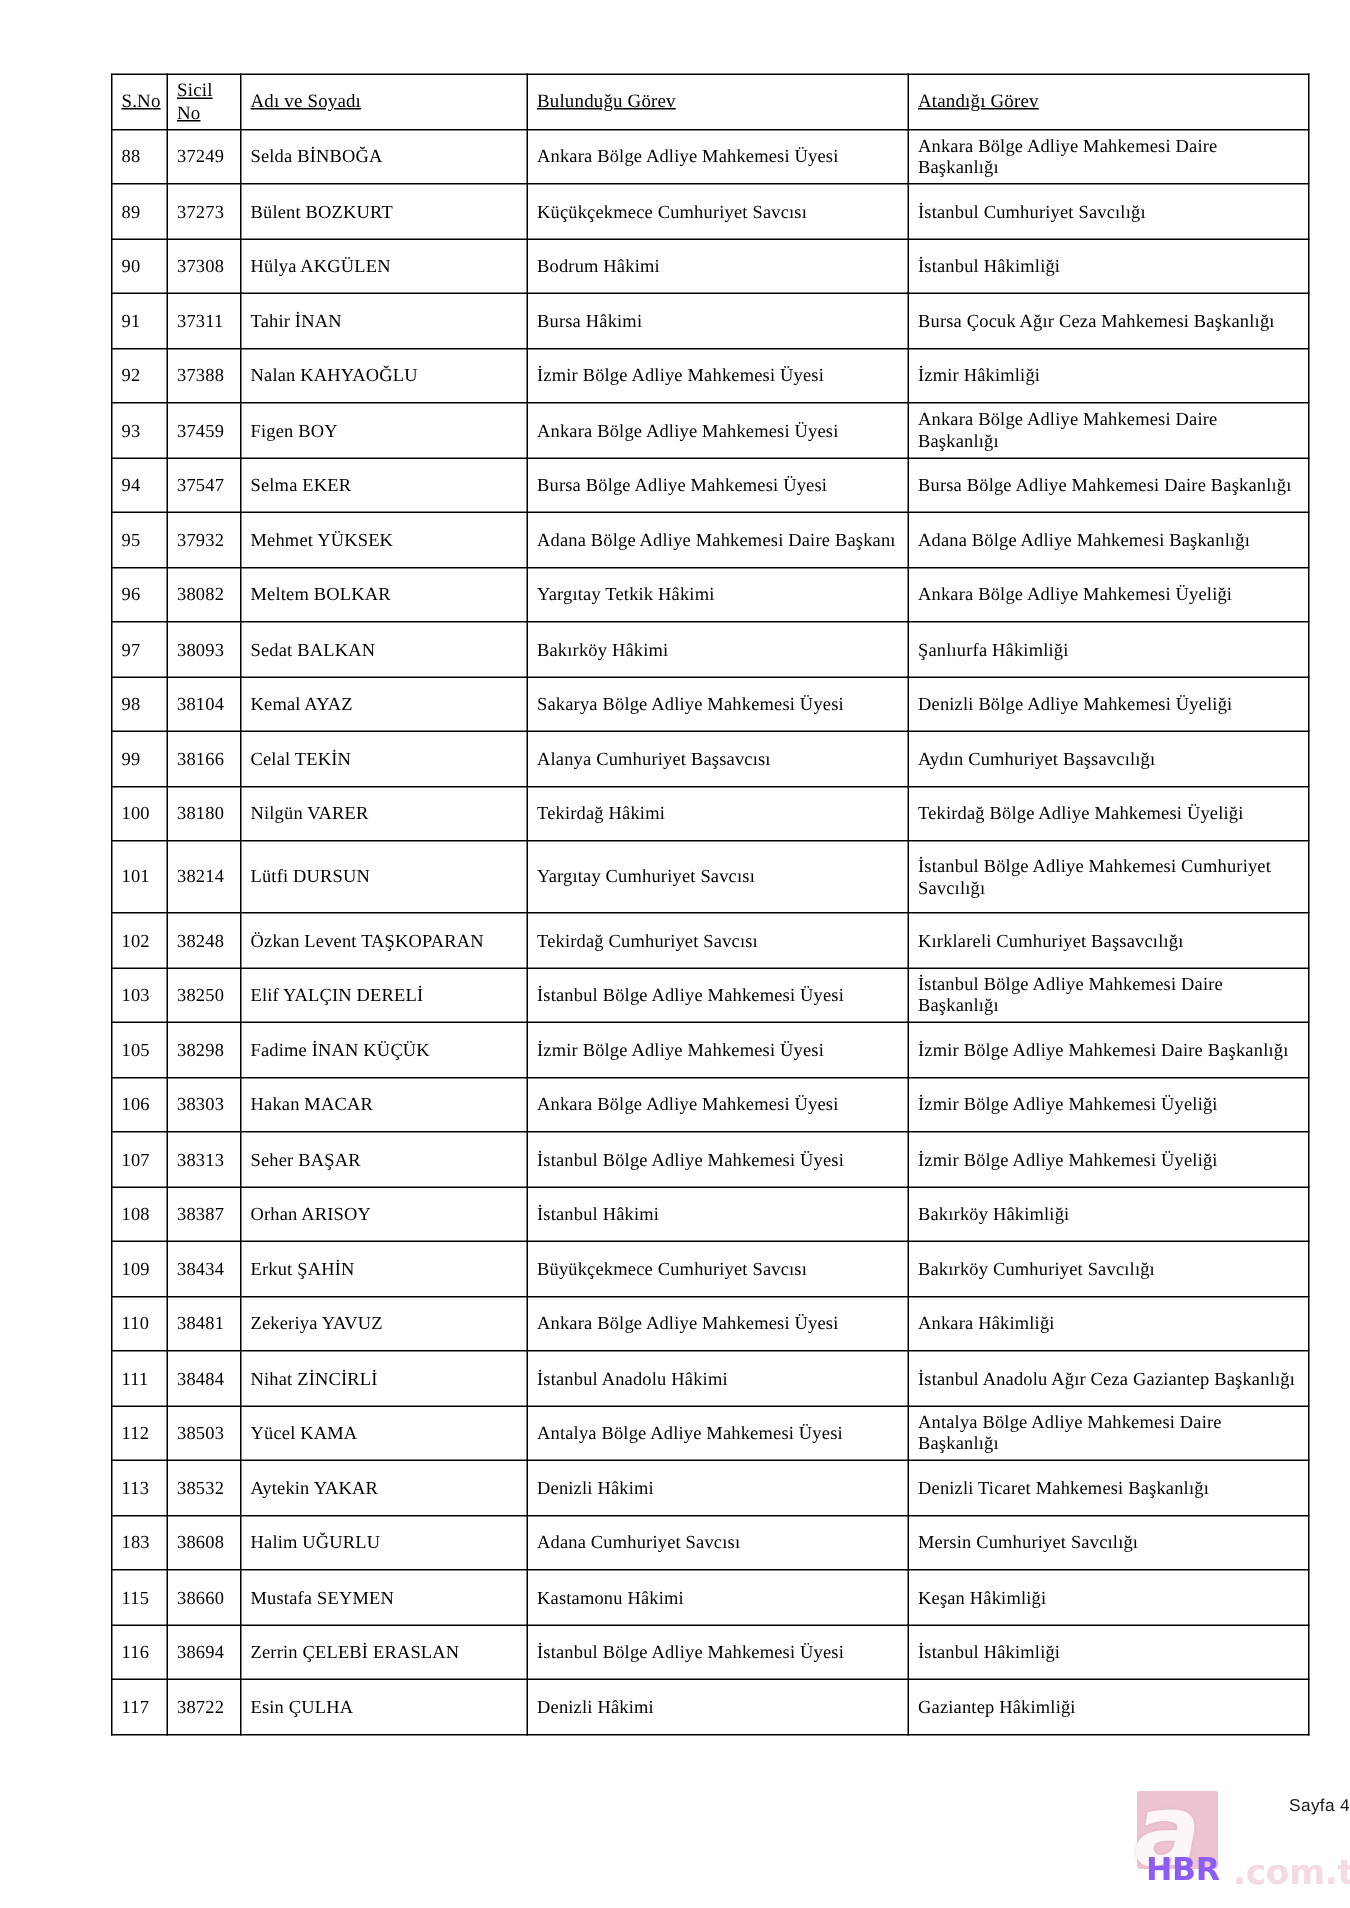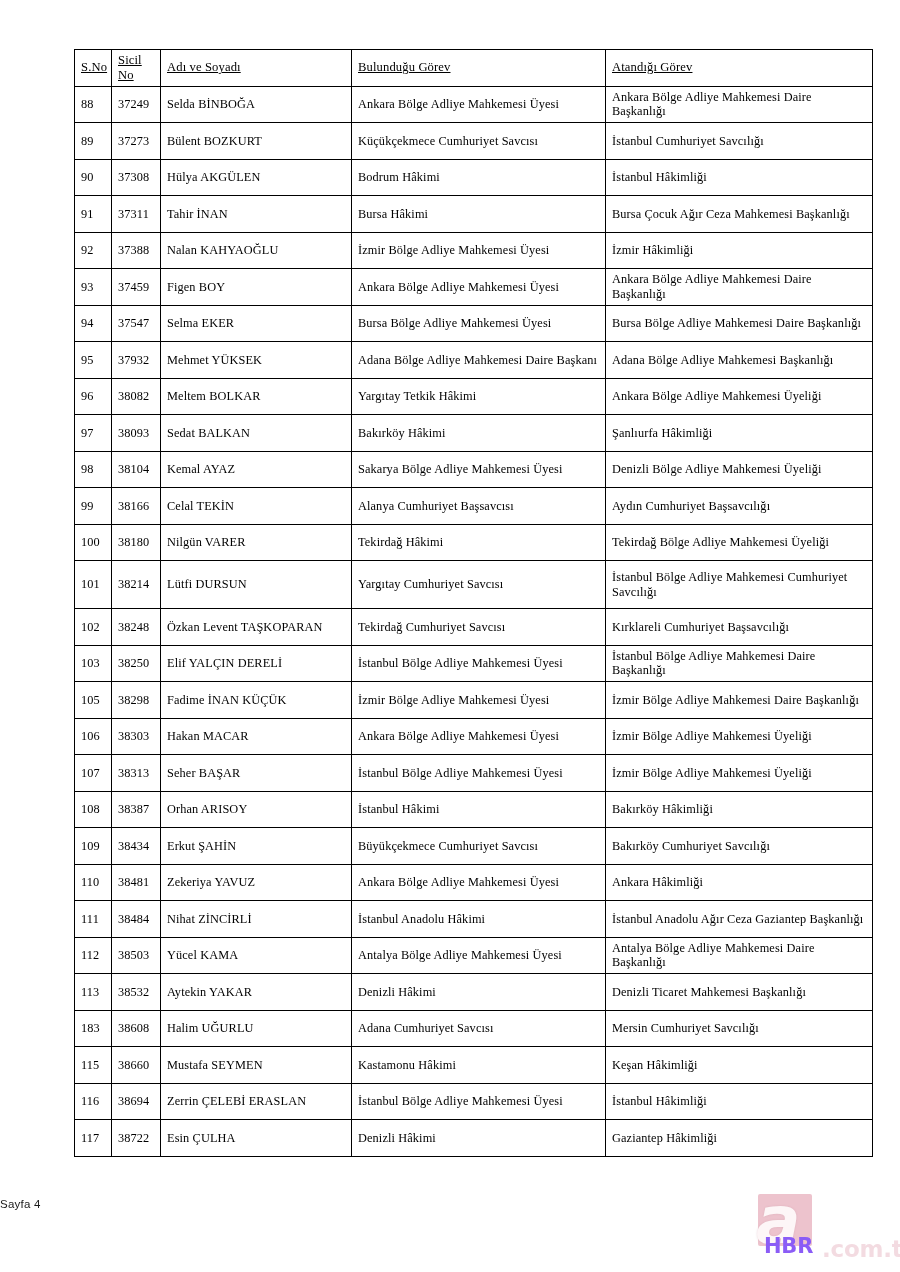--- a/index.html
+++ b/index.html
@@ -89,21 +89,21 @@
   tbody tr.tall td {
     height: 41px;
   }
 
   
   .footer-page {
     position: absolute;
     left: 0;
     top: 1198px;
     width: 900px;
-    text-align: left;
+    text-align: right;
     font-family: "Liberation Sans", "DejaVu Sans", sans-serif;
     font-size: 11.5px;
     color: #1a1a1a;
     letter-spacing: 0.02em;
   }
 
   
   .watermark {
     position: absolute;
     left: 748px;

